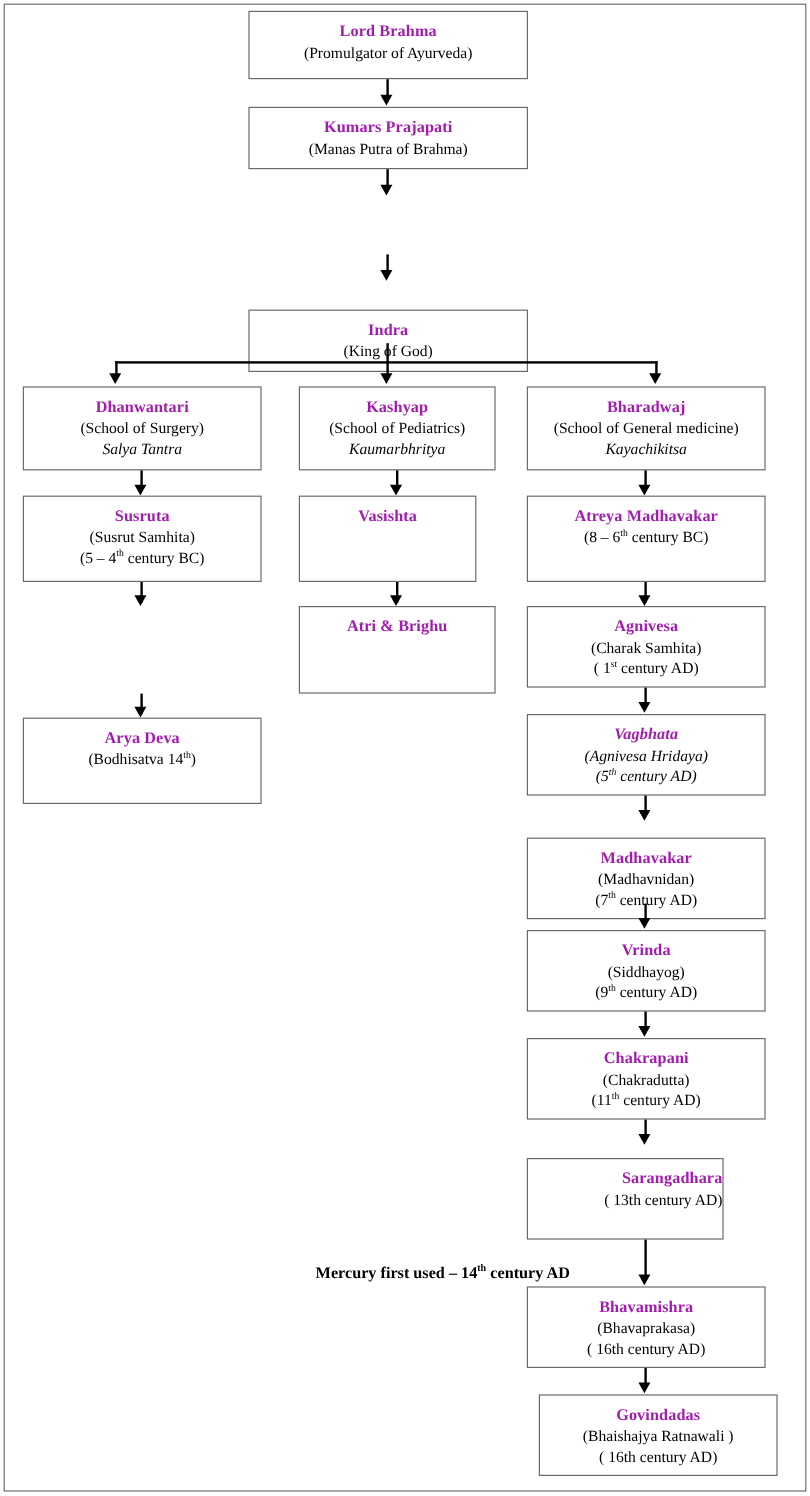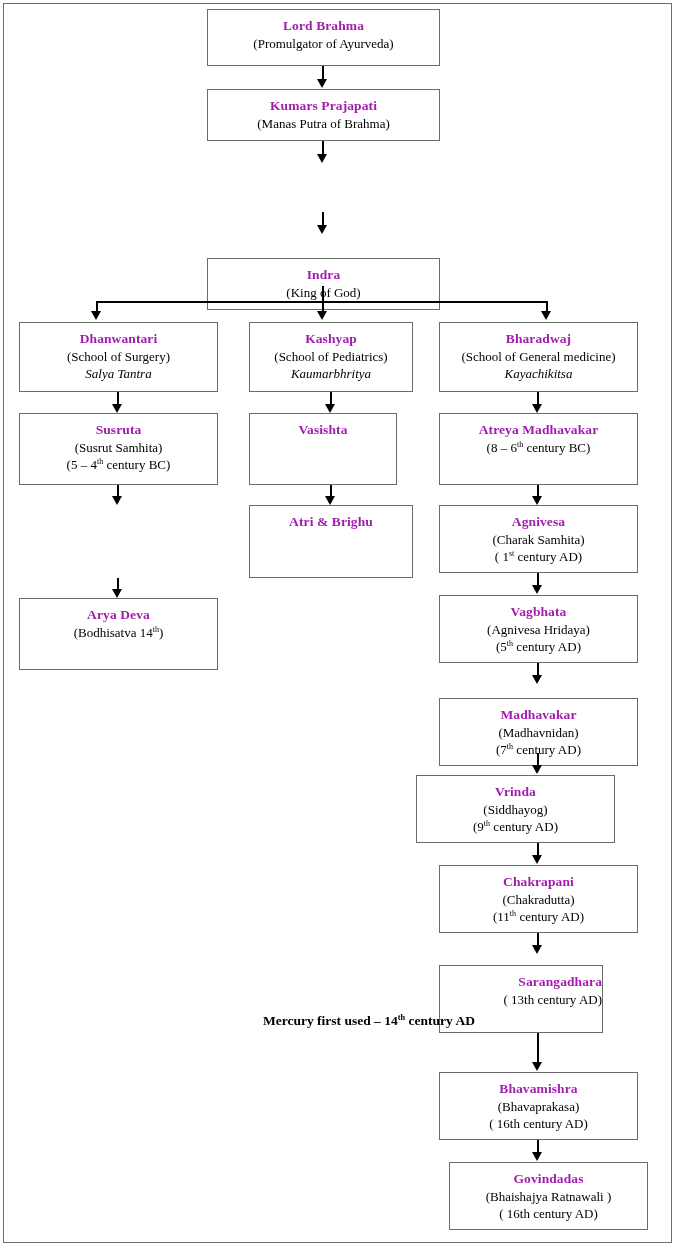--- a/index.html
+++ b/index.html
@@ -75,20 +75,21 @@
     border-left: 5.5px solid transparent;
     border-right: 5.5px solid transparent;
     border-top: 9px solid #000000;
   }
   .note {
     position: absolute;
     font-weight: bold;
     font-size: 13.5px;
     color: #000000;
     white-space: nowrap;
+    margin-top: 40px;
   }
 </style>
 </head>
 <body>
 
 <div id="page">
 
   <div id="page-border"></div>
 
   <div class="node" style="left:207px; top:9px; width:233px; height:57px;">
@@ -180,37 +181,37 @@
   <div class="arrow" style="left:532px; top:496px;"></div>
 
   <div class="node" style="left:439px; top:505px; width:199px; height:68px;">
     <span class="ttl">Agnivesa</span>
     <span class="sub">(Charak Samhita)</span>
     <span class="sub"><span>( 1</span><sup>st</sup><span> century AD)</span></span>
   </div>
   <div class="vline" style="left:537px; top:573px; width:2px; height:16px;"></div>
   <div class="arrow" style="left:532px; top:585px;"></div>
 
-  <div class="node" style="left:439px; top:595px; width:199px; height:68px;">
+  <div class="node" style="left:439px; top:595px; width:199px; height:68px;font-style:italic;">
     <span class="ttl">Vagbhata</span>
     <span class="sub">(Agnivesa Hridaya)</span>
     <span class="sub"><span>(5</span><sup>th</sup><span> century AD)</span></span>
   </div>
   <div class="vline" style="left:537px; top:663px; width:2px; height:16px;"></div>
   <div class="arrow" style="left:532px; top:675px;"></div>
 
   <div class="node" style="left:439px; top:685px; width:199px; height:68px;margin-top:13px;">
     <span class="ttl">Madhavakar</span>
     <span class="sub">(Madhavnidan)</span>
     <span class="sub"><span>(7</span><sup>th</sup><span> century AD)</span></span>
   </div>
   <div class="vline" style="left:537px; top:753px; width:2px; height:16px;"></div>
   <div class="arrow" style="left:532px; top:765px;"></div>
 
-  <div class="node" style="left:416px; top:775px; width:199px; height:68px;">
+  <div class="node" style="left:439px; top:775px; width:199px; height:68px;">
     <span class="ttl">Vrinda</span>
     <span class="sub">(Siddhayog)</span>
     <span class="sub"><span>(9</span><sup>th</sup><span> century AD)</span></span>
   </div>
   <div class="vline" style="left:537px; top:843px; width:2px; height:16px;"></div>
   <div class="arrow" style="left:532px; top:855px;"></div>
 
   <div class="node" style="left:439px; top:865px; width:199px; height:68px;">
     <span class="ttl">Chakrapani</span>
     <span class="sub">(Chakradutta)</span>

